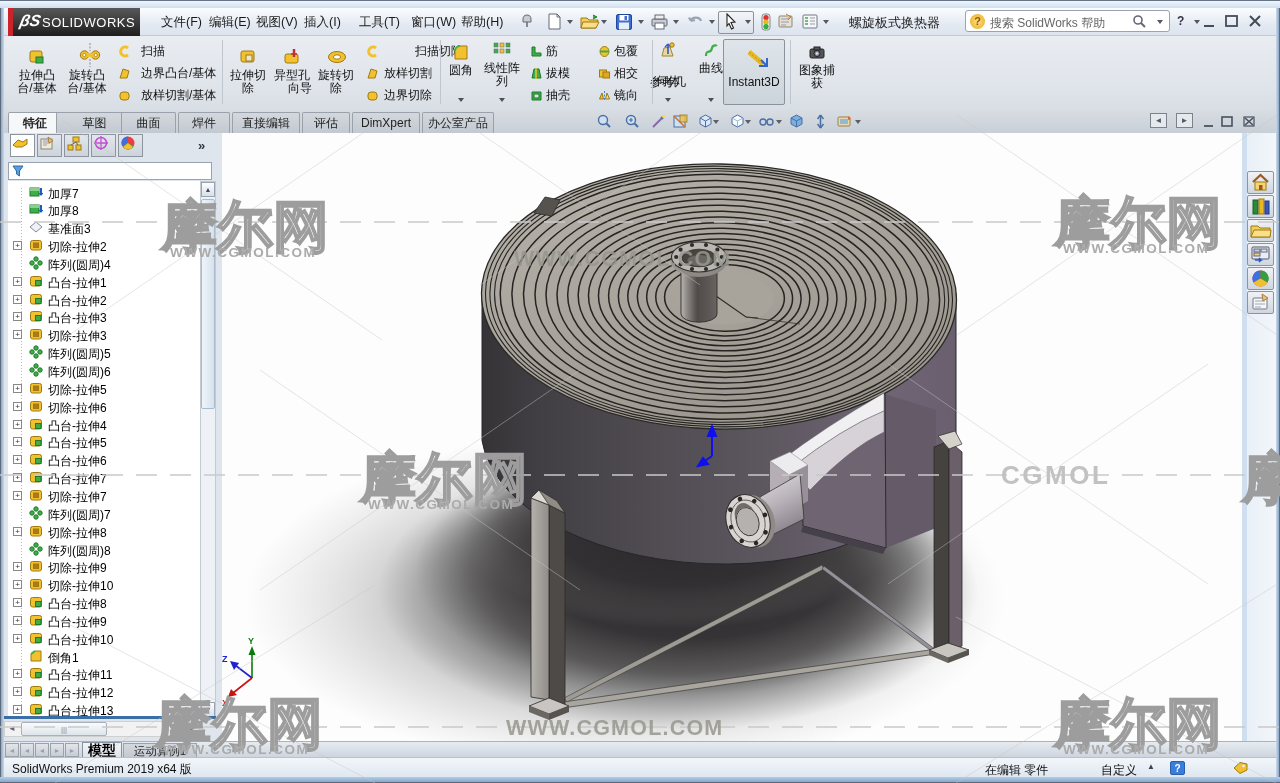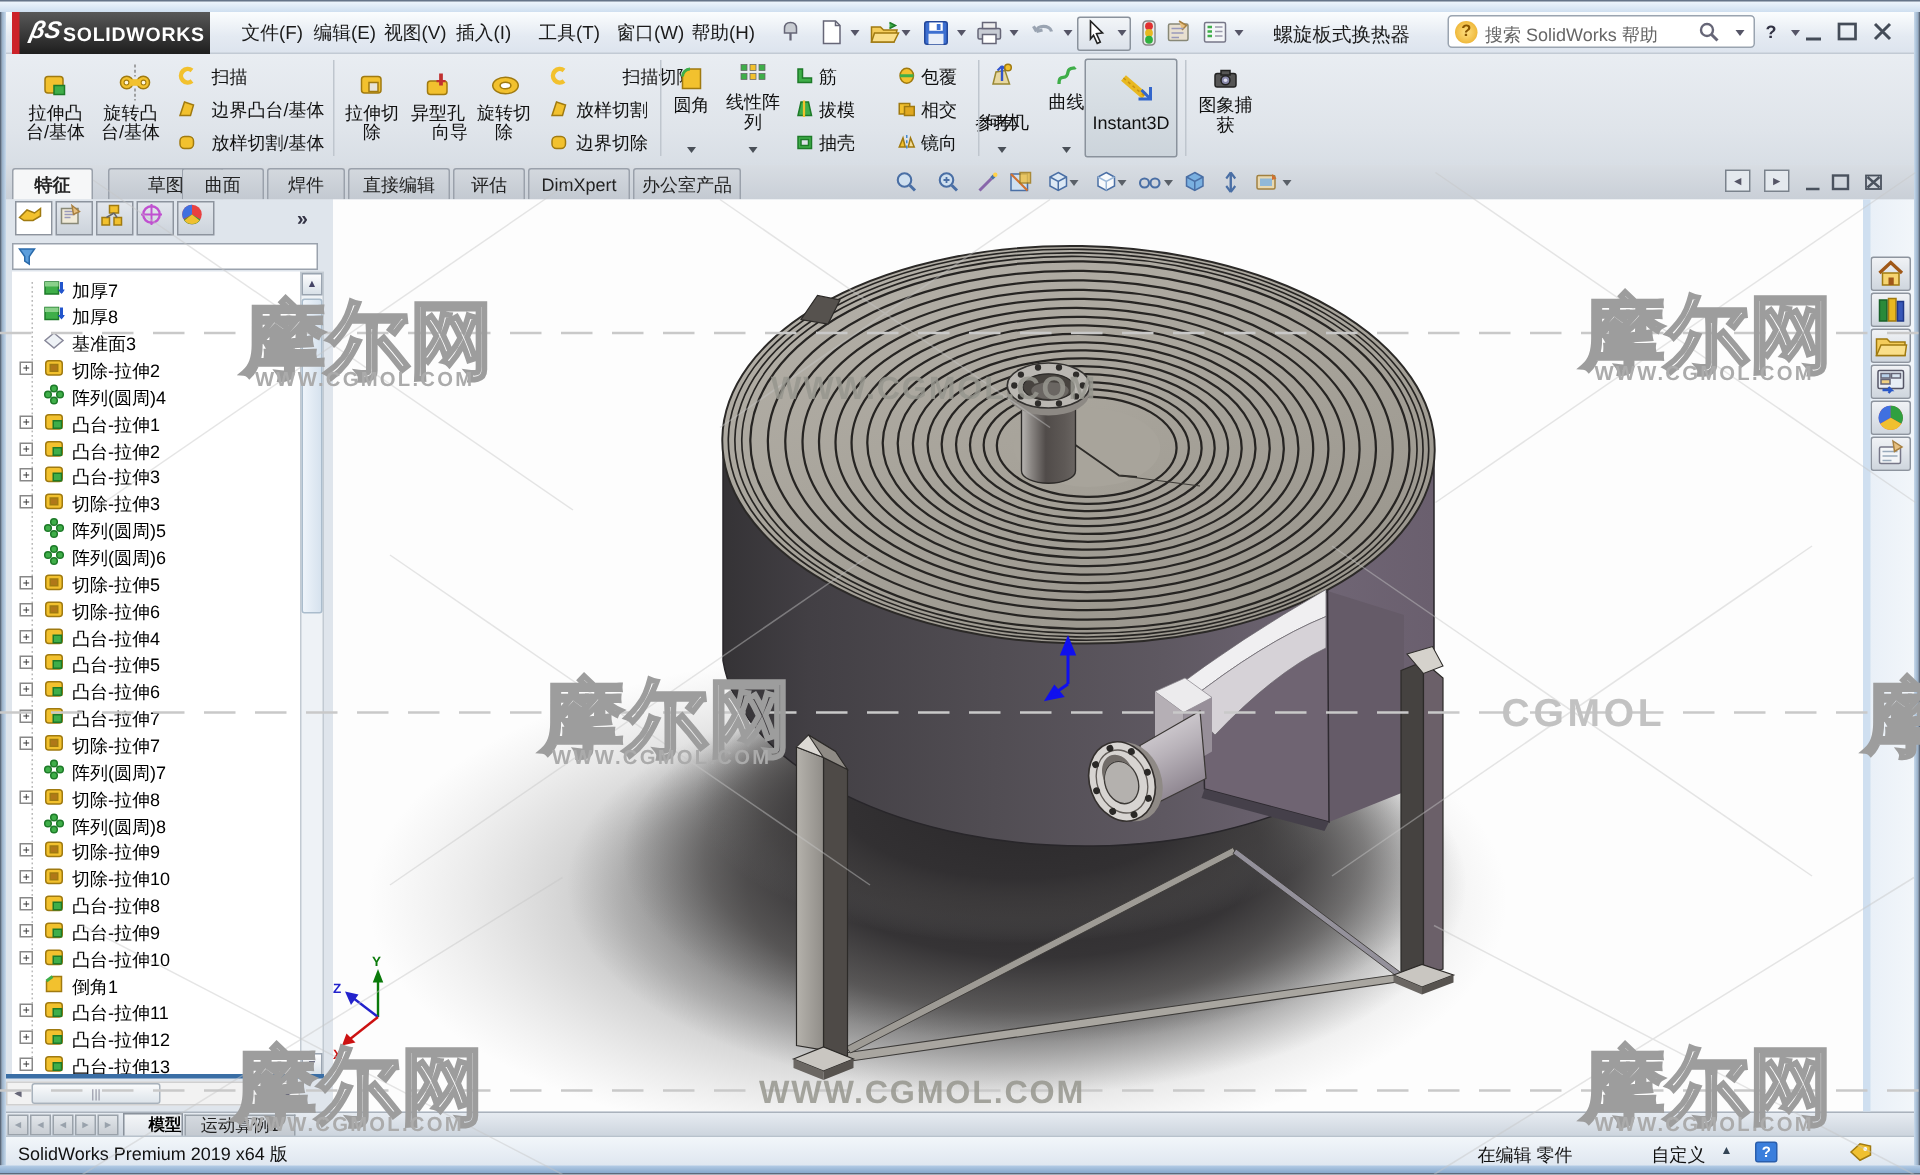--- a/index.html
+++ b/index.html
@@ -8,21 +8,21 @@
 .ico{position:absolute}
 
 #btop{left:0;top:0;width:1280px;height:8px;background:linear-gradient(#eef5fc,#cfdff0);border-top:1px solid #667488}
 #bleft{left:0;top:8px;width:4px;height:769px;background:linear-gradient(90deg,#8fa8c2,#c8daec);border-left:1px solid #5c6a7c}
 #bright{left:1276px;top:8px;width:4px;height:769px;background:linear-gradient(90deg,#c8daec,#8fa8c2);border-right:1px solid #5c6a7c}
 #bbot{left:0;top:777px;width:1280px;height:6px;background:linear-gradient(#b4cce6,#86a8cc);border-bottom:1px solid #5c6a7c}
 
 #menubar{left:4px;top:8px;width:1272px;height:28px;background:linear-gradient(#fbfdfe,#e4eaf2 60%,#dde4ee);border-bottom:1px solid #c2cad4}
 #swlogo{left:4px;top:0;width:132px;height:28px;background:linear-gradient(#585858,#1e1e1e);}
 #swlogo .red{position:absolute;left:0;top:0;width:5px;height:28px;background:#cc2229}
-#swlogo .txt{position:absolute;left:34px;top:7px;color:#fff;font-size:13px;font-weight:bold;letter-spacing:.5px}
+#swlogo .txt{position:absolute;left:34px;top:7px;color:#fff;font-size:13px;font-weight:normal;letter-spacing:.5px}
 #swlogo .ds{position:absolute;left:12px;top:4px;color:#fff;font-size:16px;font-style:italic;font-weight:bold;transform:skewX(-12deg)}
 .menu{position:absolute;top:6px;font-size:12.5px;color:#1a1a1a}
 
 #ribbon{left:4px;top:36px;width:1272px;height:74px;background:linear-gradient(#e9edf2,#dfe4ea 70%,#d8dee5)}
 .rtxt{position:absolute;font-size:12px;color:#111;text-align:center;line-height:13px}
 .rsep{position:absolute;top:4px;width:1px;height:64px;background:#bfc6ce}
 .drop{position:absolute;width:0;height:0;border-left:3.5px solid transparent;border-right:3.5px solid transparent;border-top:4px solid #4a5058}
 
 #tabrow{left:4px;top:110px;width:1272px;height:23px;background:linear-gradient(#d8dde3,#c9cfd7)}
 .ctab{position:absolute;top:2px;height:21px;font-size:12px;color:#222;text-align:center;line-height:21px;background:linear-gradient(#d3d8de,#c3c9d1);border:1px solid #9aa1ab;border-bottom:none;border-radius:2px 2px 0 0}
@@ -268,21 +268,21 @@
           <rect x="2" y="5" width="14" height="9" rx="1.5" fill="#555" stroke="#222"></rect>
           <rect x="6" y="3" width="6" height="3" fill="#555" stroke="#222"></rect>
           <circle cx="9" cy="9.5" r="3" fill="#88a" stroke="#222"></circle>
           <circle cx="9" cy="9.5" r="1.2" fill="#dde"></circle>
         </svg></div>
       <div class="rtxt" style="left:790.0px;top:28px;width:46px">图象捕</div>
       <div class="rtxt" style="left:790.0px;top:41px;width:46px">获</div>
     </div>
   <div class="abs" id="tabrow">
       <div class="ctab sel" style="left:4px;width:54px">特征</div>
-      <div class="ctab" style="left:68px;width:77px">草图</div>
+      <div class="ctab" style="left:52px;width:77px">草图</div>
       <div class="ctab" style="left:117px;width:55px">曲面</div>
       <div class="ctab" style="left:174px;width:52px">焊件</div>
       <div class="ctab" style="left:228px;width:68px">直接编辑</div>
       <div class="ctab" style="left:298px;width:48px">评估</div>
       <div class="ctab" style="left:348px;width:68px">DimXpert</div>
       <div class="ctab" style="left:418px;width:72px">办公室产品</div>
       <div style="position:absolute;left:592px;top:3px;width:17px;height:17px"><svg width="17" height="17" viewBox="0 0 17 17">
           <circle cx="7" cy="7" r="4.5" fill="#cfe0f0" stroke="#4a6fa5" stroke-width="1.4"></circle>
           <path d="M10.5,10.5 L14,14" stroke="#4a6fa5" stroke-width="2"></path>
         </svg></div>
@@ -835,21 +835,21 @@
           <path d="M7,9 h10 M7,12 h10 M7,15 h6" stroke="#9ab" stroke-width="1"></path>
           <path d="M14,2 l6,4 -5,3 z" fill="#e8c080" stroke="#a88040"></path>
         </svg></div>
   </div>
   <div class="abs" id="mtabs">
       <div style="position:absolute;left:1px;top:1px;width:14px;height:14px;background:linear-gradient(#e2e6ea,#c8cdd3);border:1px solid #9aa2aa;color:#99a2ac;font-size:7px;text-align:center;line-height:13px">◄</div>
       <div style="position:absolute;left:16px;top:1px;width:14px;height:14px;background:linear-gradient(#e2e6ea,#c8cdd3);border:1px solid #9aa2aa;color:#99a2ac;font-size:7px;text-align:center;line-height:13px">◄</div>
       <div style="position:absolute;left:31px;top:1px;width:14px;height:14px;background:linear-gradient(#e2e6ea,#c8cdd3);border:1px solid #9aa2aa;color:#99a2ac;font-size:7px;text-align:center;line-height:13px">◄</div>
       <div style="position:absolute;left:46px;top:1px;width:14px;height:14px;background:linear-gradient(#e2e6ea,#c8cdd3);border:1px solid #9aa2aa;color:#99a2ac;font-size:7px;text-align:center;line-height:13px">►</div>
       <div style="position:absolute;left:61px;top:1px;width:14px;height:14px;background:linear-gradient(#e2e6ea,#c8cdd3);border:1px solid #9aa2aa;color:#99a2ac;font-size:7px;text-align:center;line-height:13px">►</div>
-      <div style="position:absolute;left:78px;top:0px;width:40px;height:16px;background:linear-gradient(#f4f6f8,#dde2e8);border:1px solid #8a929c;border-bottom:none;font-size:11px;font-weight:bold;text-align:right;line-height:15px">模型</div>
+      <div style="position:absolute;left:78px;top:0px;width:40px;height:16px;background:linear-gradient(#f4f6f8,#dde2e8);border:1px solid #8a929c;border-bottom:none;font-size:14px;font-weight:bold;text-align:center;line-height:15px">模型</div>
       <div style="position:absolute;left:119px;top:1px;width:74px;height:15px;background:linear-gradient(#d4d9df,#c2c8cf);border:1px solid #9aa2aa;border-bottom:none;font-size:11.5px;text-align:center;line-height:14px;color:#222">运动算例1</div>
     </div>
   <div class="abs" id="statusbar">
       <span style="position:absolute;left:8px;top:3px">SolidWorks Premium 2019 x64 版</span>
       <span style="position:absolute;left:981px;top:4px">在编辑 零件</span>
 <span style="position:absolute;left:1097px;top:4px">自定义</span>
 <span style="position:absolute;left:1143px;top:4px;font-size:8px;color:#345">▲</span>
 <div style="position:absolute;left:1166px;top:3px;width:15px;height:14px;background:#3a7edc;border:1px solid #2a5eac;border-radius:2px;color:#fff;font-size:10px;font-weight:bold;text-align:center;line-height:13px">?</div>
 <svg style="position:absolute;left:1228px;top:3px" width="17" height="14" viewBox="0 0 17 14">
         <path d="M2,7 L8,1.5 L15,3 L15,9 L8,12.5 Z" fill="#f0c030" stroke="#a07a10"></path>

